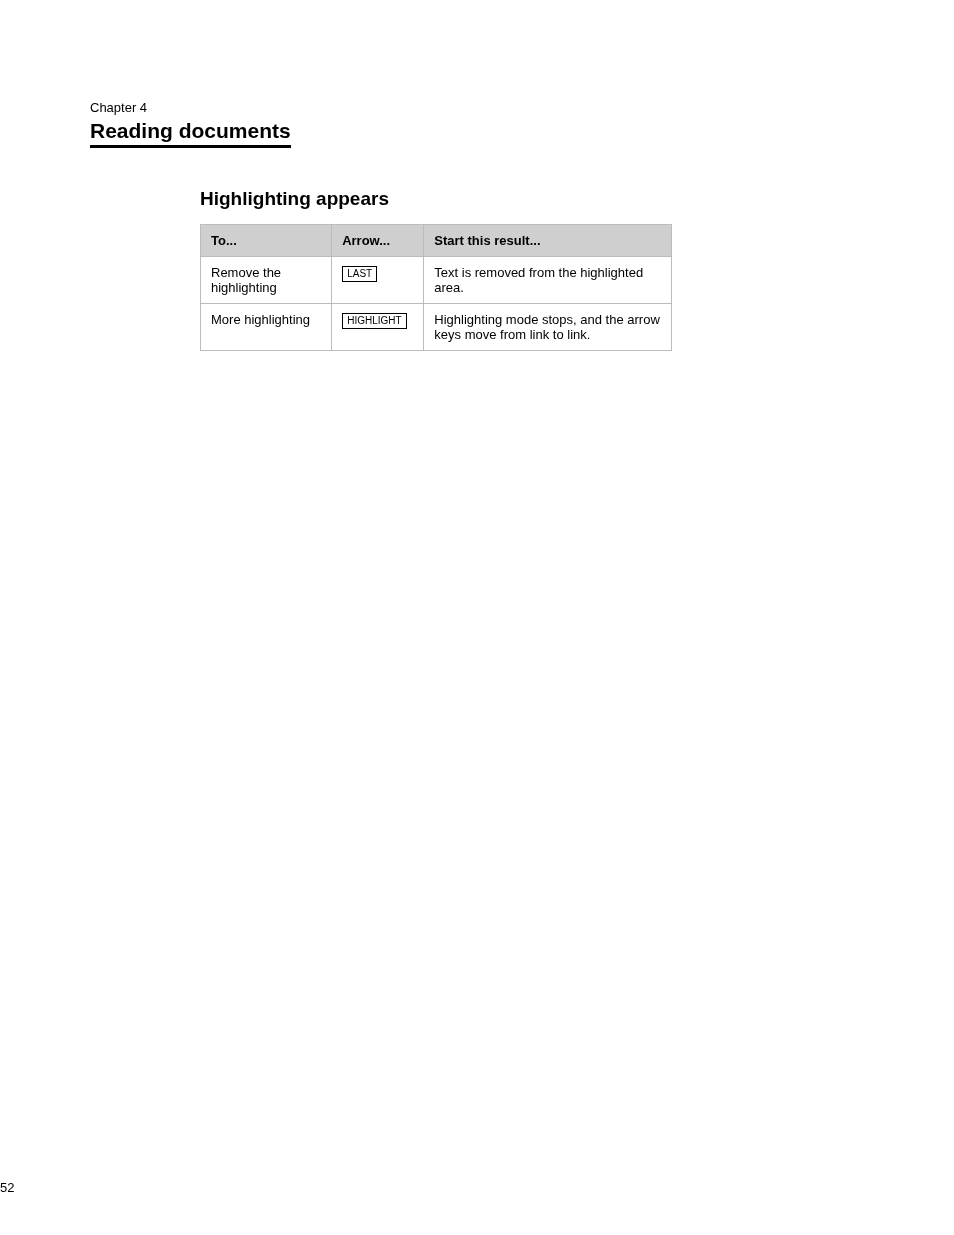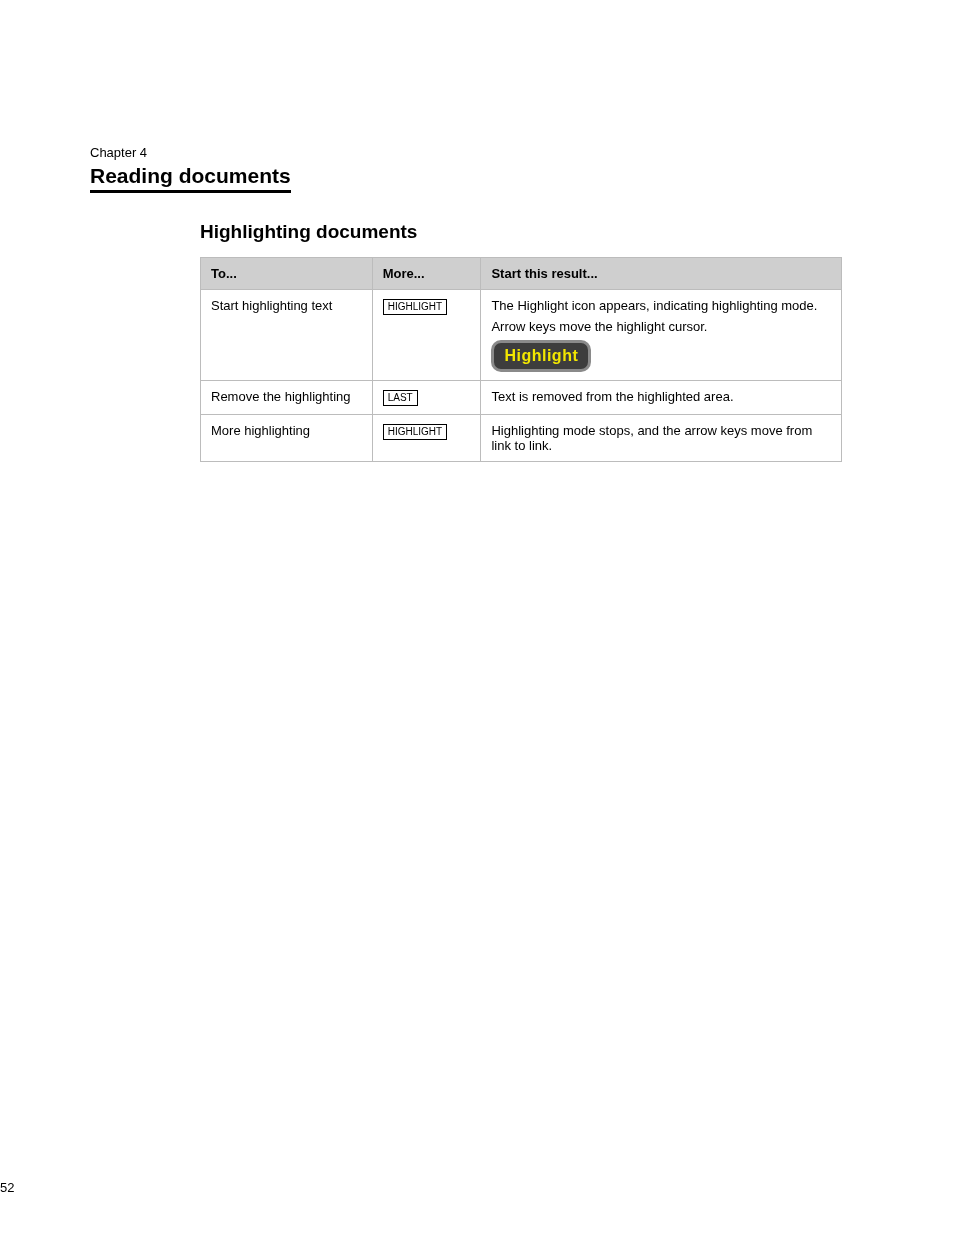--- a/index.html
+++ b/index.html
@@ -8,39 +8,38 @@
       height: 1235px;
       background: #fff;
       font-family: Arial, Helvetica, sans-serif;
       color: #000;
       position: relative;
       padding: 100px 90px 40px 90px;
     }
     .chapter-line {
       font-size: 13px;
       margin-bottom: 4px;
-      margin-top: 45px;
     }
     .section-title {
       font-size: 21px;
       font-weight: bold;
       border-bottom: 3px solid #000;
       display: inline-block;
       padding-bottom: 2px;
-      margin-bottom: 28px;
+      margin-bottom: 40px;
     }
     .section-subhead {
       font-size: 19px;
       font-weight: bold;
       margin-left: 110px;
       margin-bottom: 14px;
     }
     table.guide {
       border-collapse: collapse;
-      width: 642px;
+      width: 472px;
       margin-left: 110px;
       font-size: 13px;
     }
     table.guide th, table.guide td {
       border: 1px solid #bcbcbc;
       padding: 8px 10px;
       vertical-align: top;
       text-align: left;
     }
     table.guide th {
@@ -85,46 +84,32 @@
       font-size: 13px;
     }
   </style>
 </head>
 <body>
 
 
 
 <div class="chapter-line">Chapter 4</div>
 <div class="section-title">Reading documents</div>
-<div class="section-subhead">Highlighting documents</div>
+<div class="section-subhead">Highlighting appears</div>
 
 <table class="guide">
   <thead>
     <tr>
       <th class="col-to">To...</th>
-      <th class="col-press">More...</th>
+      <th class="col-press">Arrow...</th>
       <th class="col-result">Start this result...</th>
     </tr>
   </thead>
   <tbody>
 
-    <tr>
-      <td>Start highlighting text</td>
-      <td>
-        <span class="keycap">HIGHLIGHT</span>
-      </td>
-      <td>
-        <div>The Highlight icon appears, indicating highlighting mode.</div>
-        <div style="height:6px"></div>
-        <div>Arrow keys move the highlight cursor.</div>
-        <div class="highlight-btn">
-          <span class="highlight-btn-label">Highlight</span>
-        </div>
-      </td>
-    </tr>
 
 
     <tr>
       <td>Remove the highlighting</td>
       <td>
         <span class="keycap">LAST</span>
       </td>
       <td>Text is removed from the highlighted area.</td>
     </tr>
 

